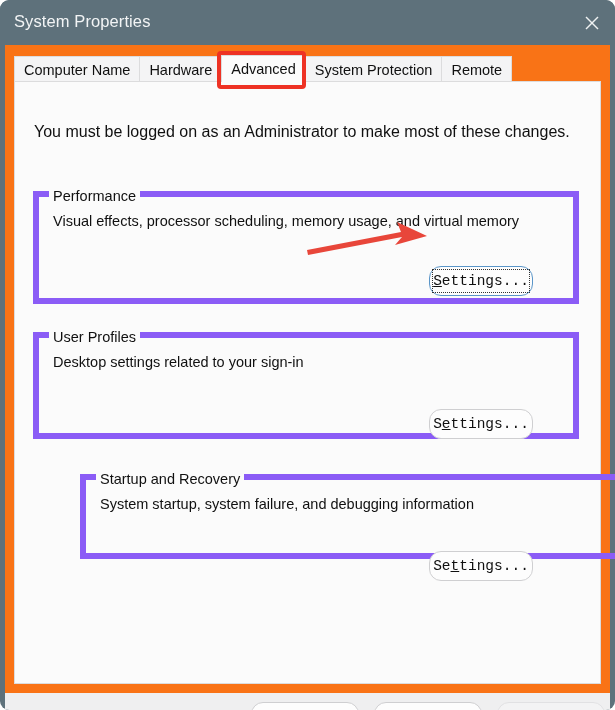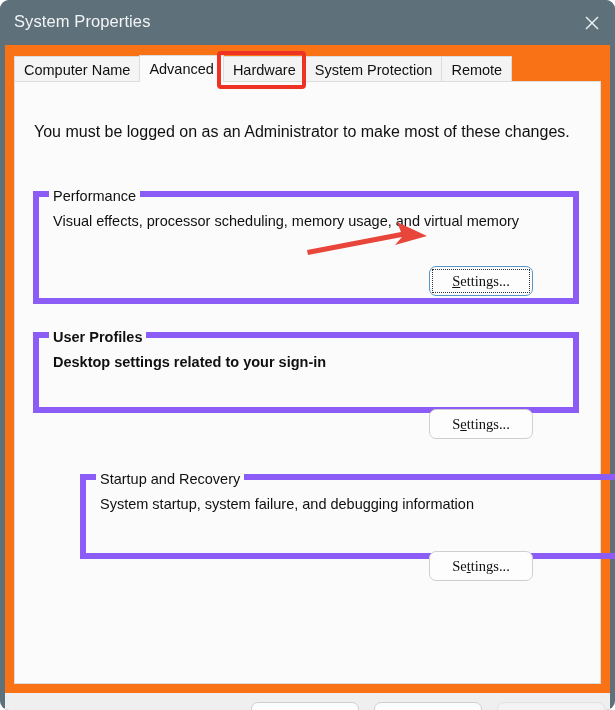--- a/index.html
+++ b/index.html
@@ -160,31 +160,31 @@
     position: absolute;
     left: 14px;
     top: 16px;
     font-size: 14.5px;
     color: #101010;
     white-space: nowrap;
     text-align: right;
   }
 
   #group-performance { top: 146px; height: 113px; }
-  #group-userprofiles { top: 287px; height: 81px; font-weight: bold; }
+  #group-userprofiles { top: 287px; height: 107px; }
   #group-startup { top: 429px; height: 85px; margin-left: 47px; }
 
   
   .btn {
     position: absolute;
     background: #fdfdfd;
     border: 1px solid #cfcfd1;
-    border-radius: 7px;
+    border-radius: 12px;
     font-size: 14.5px;
-    font-family: Liberation Serif, serif;
+    font-family: Liberation Mono, monospace;
     color: #101010;
     cursor: default;
     box-sizing: border-box;
     display: flex;
     align-items: center;
     justify-content: center;
     white-space: nowrap;
     padding: 0;
   }
   .btn u { text-decoration: underline; }
@@ -267,25 +267,25 @@
       </span>
     </div>
   </div>
 
   <div class="dialog-body">
 
     <div class="tabstrip">
       <div class="tab">
         <span>Computer Name</span>
       </div>
+      <div class="tab">
+        <span>Hardware</span>
+      </div>
       <div class="tab active">
         <span>Advanced</span>
-      </div>
-      <div class="tab">
-        <span>Hardware</span>
       </div>
       <div class="tab">
         <span>System Protection</span>
       </div>
       <div class="tab">
         <span>Remote</span>
       </div>
     </div>
 
     <div class="panel"></div>

